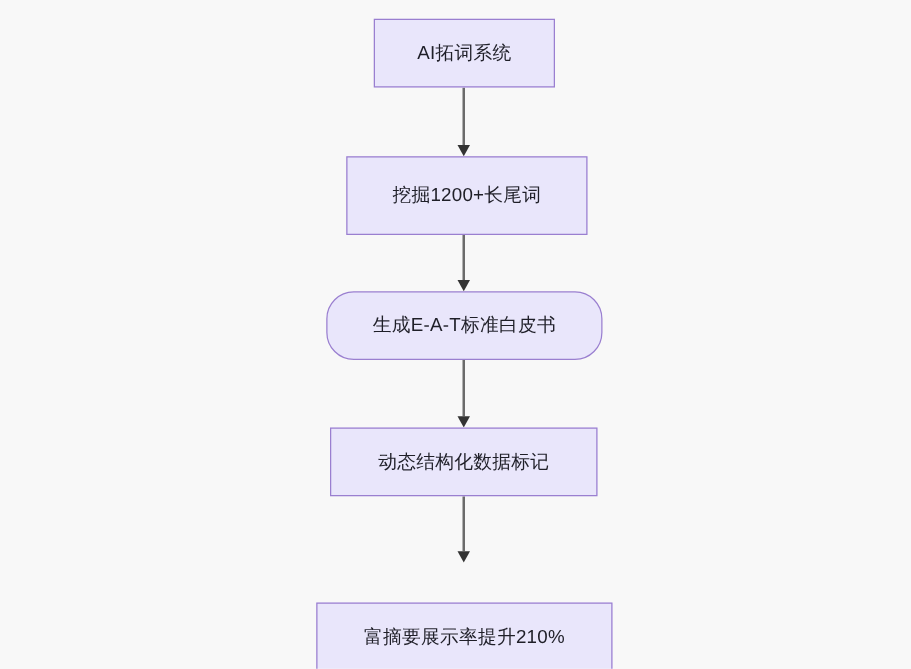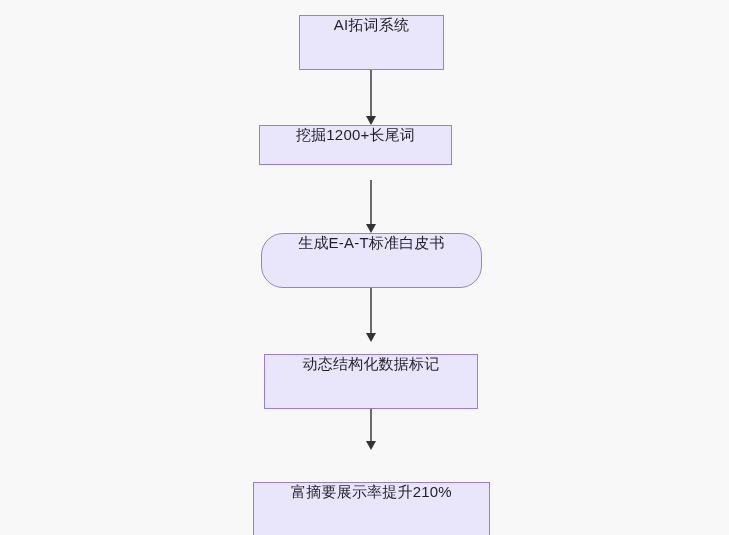--- a/index.html
+++ b/index.html
@@ -18,20 +18,21 @@
     width: 729px;
     height: 535px;
     background: #f8f8f8;
   }
   .node-box {
     position: absolute;
     box-sizing: border-box;
     background: #e9e6fb;
     border: 1.6px solid #9a7fd0;
     display: flex;
+    align-items: center;
     justify-content: center;
     border-radius: 0;
   }
   .node-label {
     font-size: 15px;
     line-height: 1.2;
     color: #1f1f28;
     letter-spacing: 0.2px;
     white-space: nowrap;
     text-align: center;
@@ -75,29 +76,29 @@
     <g>
       <line class="edge-line" x1="371" y1="397" x2="371" y2="441"></line>
       <polygon class="edge-head" points="366,441 376,441 371,450"></polygon>
     </g>
   </svg>
 
   <div class="node-box" style="left:299px; top:15px; width:145px; height:55px;">
     <span class="node-label">AI拓词系统</span>
   </div>
 
-  <div class="node-box" style="left:259px; top:125px; width:193px; height:40px;">
+  <div class="node-box" style="left:277px; top:125px; width:193px; height:63px;">
     <span class="node-label">挖掘1200+长尾词</span>
   </div>
 
   <div class="node-box" style="left:261px; top:233px; width:221px; height:55px;border-radius:22px;">
     <span class="node-label">生成E-A-T标准白皮书</span>
   </div>
 
-  <div class="node-box" style="left:264px; top:342px; width:214px; height:55px;margin-top:12px;">
+  <div class="node-box" style="left:264px; top:342px; width:214px; height:55px;">
     <span class="node-label">动态结构化数据标记</span>
   </div>
 
   <div class="node-box" style="left:253px; top:450px; width:237px; height:56px;margin-top:32px;">
     <span class="node-label">富摘要展示率提升210%</span>
   </div>
 
 </div>
 
 </body></html>

